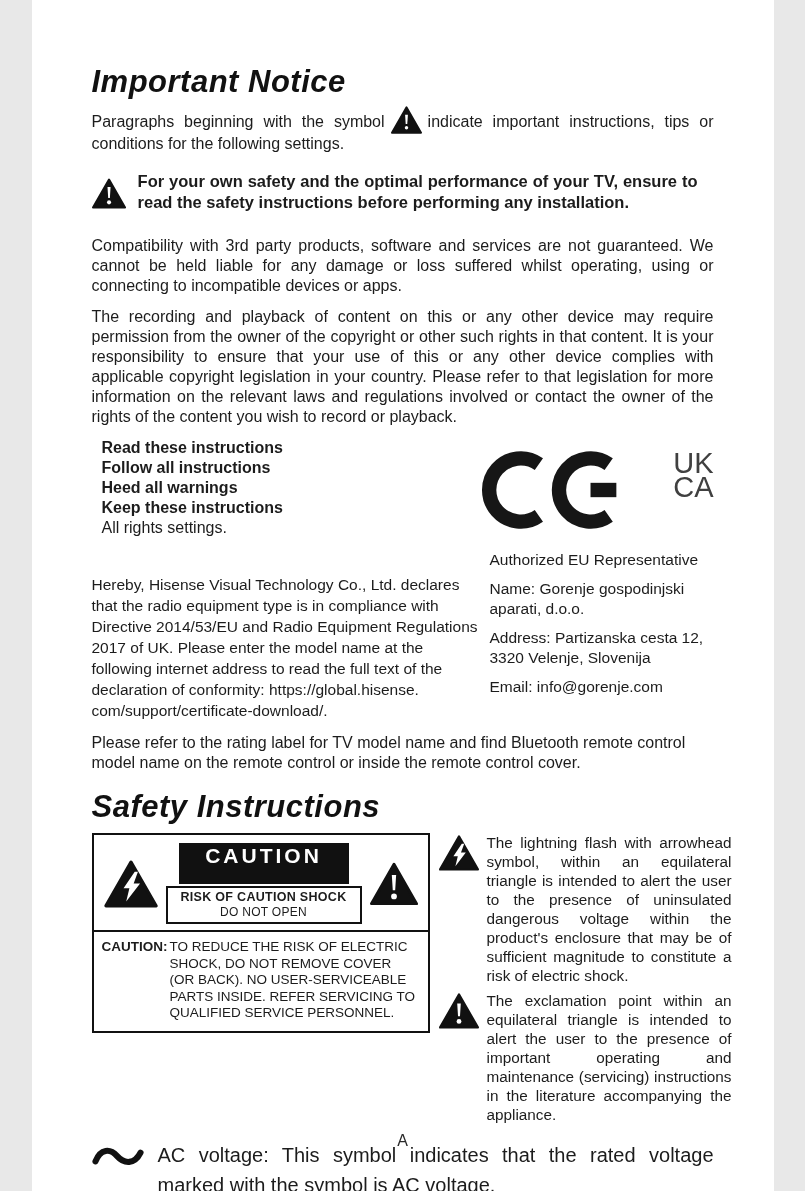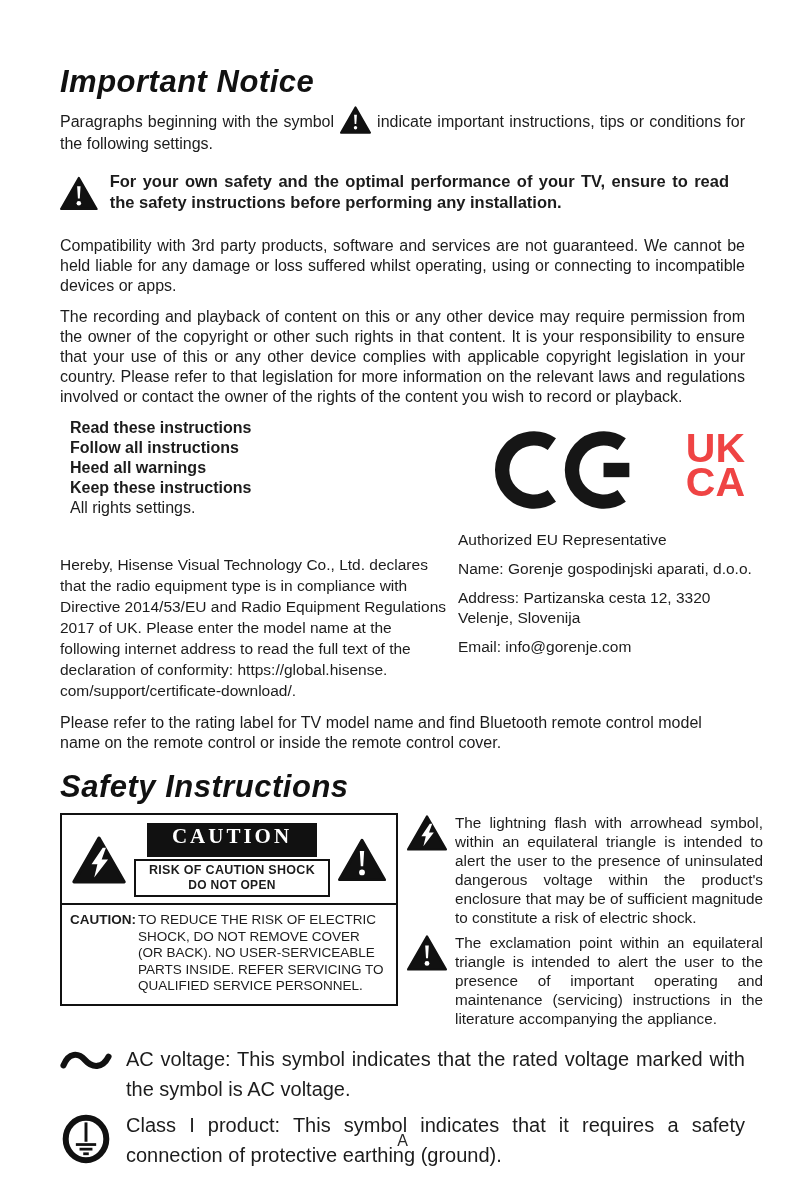--- a/index.html
+++ b/index.html
@@ -1,53 +1,53 @@
 <!DOCTYPE html>
 <html><head>
 <meta charset="utf-8">
 <style>
   * { margin:0; padding:0; box-sizing:border-box; }
   html,body { background:#e8e8e8; }
   .page {
-    width:805px; height:1191px; margin:0 auto; background:#ffffff;
+    width:742px; height:1191px; margin:0 auto; background:#ffffff;
     font-family:"Liberation Sans", sans-serif; color:#1c1c1c;
     padding:64px 60px 0 60px; position:relative; overflow:hidden;
   }
   .h1 {
     font-size:31px; font-weight:bold; font-style:italic;
     letter-spacing:0.5px; color:#111; margin-bottom:6px;
   }
   p.body, .jtext { font-size:16px; line-height:20px; text-align:justify; }
   p.body { margin-bottom:11px; }
   .callout { display:flex; align-items:flex-start; gap:12px; margin:10px 16px 14px 0; }
   .callout .ctext { font-weight:bold; font-size:16.5px; line-height:21px; text-align:justify; padding-top:6px; }
   .tri { display:block; }
   .tri-inline { display:inline-block; vertical-align:-7px; margin:0 6px; }
 
   .row-instr { display:flex; justify-content:space-between; margin:2px 0 12px 10px; }
   .instr-list div { font-size:16px; line-height:20px; }
   .instr-list .b { font-weight:bold; }
   .marks { display:flex; align-items:flex-start; gap:22px; padding-top:8px; margin-right:0px; }
-  .ukca { font-weight:bold; font-size:41px; line-height:0.82; letter-spacing:0px; color:#ef4444; padding-top:6px; }
+  .ukca { font-weight:normal; font-size:29px; line-height:0.82; letter-spacing:0px; color:#404040; padding-top:6px; }
   .ukca span { display:block; }
 
   .row-decl { display:flex; margin:6px 0 12px 0; }
   .decl { width:396px; font-size:15.5px; line-height:21px; flex:none;margin-top:24px; }
   .eurep { width:300px; margin-left:2px; margin-right:-13px; font-size:15.5px; line-height:20px; }
   .eurep div { margin-bottom:9px; }
 
   .row-safety { display:flex; gap:9px; margin:8px 0 6px 0; margin-right:-18px; }
   .cbox { width:338px; flex:none; border:2px solid #111; align-self:flex-start; }
   .cbox-top { display:flex; align-items:center; justify-content:space-between; padding:8px 10px 6px 10px; }
   .cstack { width:196px; }
   .cbar { background:#111; color:#fff; font-weight:bold; font-size:21px; letter-spacing:3px;
-          text-align:center; width:170px; margin:0 auto 2px auto; padding:1px 0 8px 0;font-family:Liberation Serif, serif; }
+          text-align:center; width:170px; margin:0 auto 2px auto; padding:1px 0 16px 0; }
   .riskbox { border:2px solid #111; text-align:center; padding:2px 2px 3px 2px; }
   .riskbox .r1 { font-weight:bold; font-size:12.5px; line-height:15px; letter-spacing:0.3px; }
-  .riskbox .r2 { font-weight:bold; font-size:12px; line-height:14px; letter-spacing:0.3px; }
+  .riskbox .r2 { font-weight:normal; font-size:12px; line-height:14px; letter-spacing:0.3px; }
   .cbox-bottom { border-top:2px solid #111; padding:7px 8px 9px 8px; display:flex; }
   .cprefix { font-weight:bold; font-size:13.5px; line-height:16.5px; flex:none; }
   .cbody { font-size:13.5px; line-height:16.5px; margin-left:2px; }
   .safety-right { flex:1; }
   .sr-item { display:flex; gap:8px; margin-bottom:6px; }
   .sr-item svg { flex:none; margin-top:2px; }
   .sr-item p { font-size:15.3px; line-height:19px; text-align:justify; }
 
   .sym-row { display:flex; gap:14px; margin:10px 0 6px 0; align-items:flex-start; }
   .sym-cell { width:52px; flex:none; display:flex; justify-content:center; padding-top:4px; }

